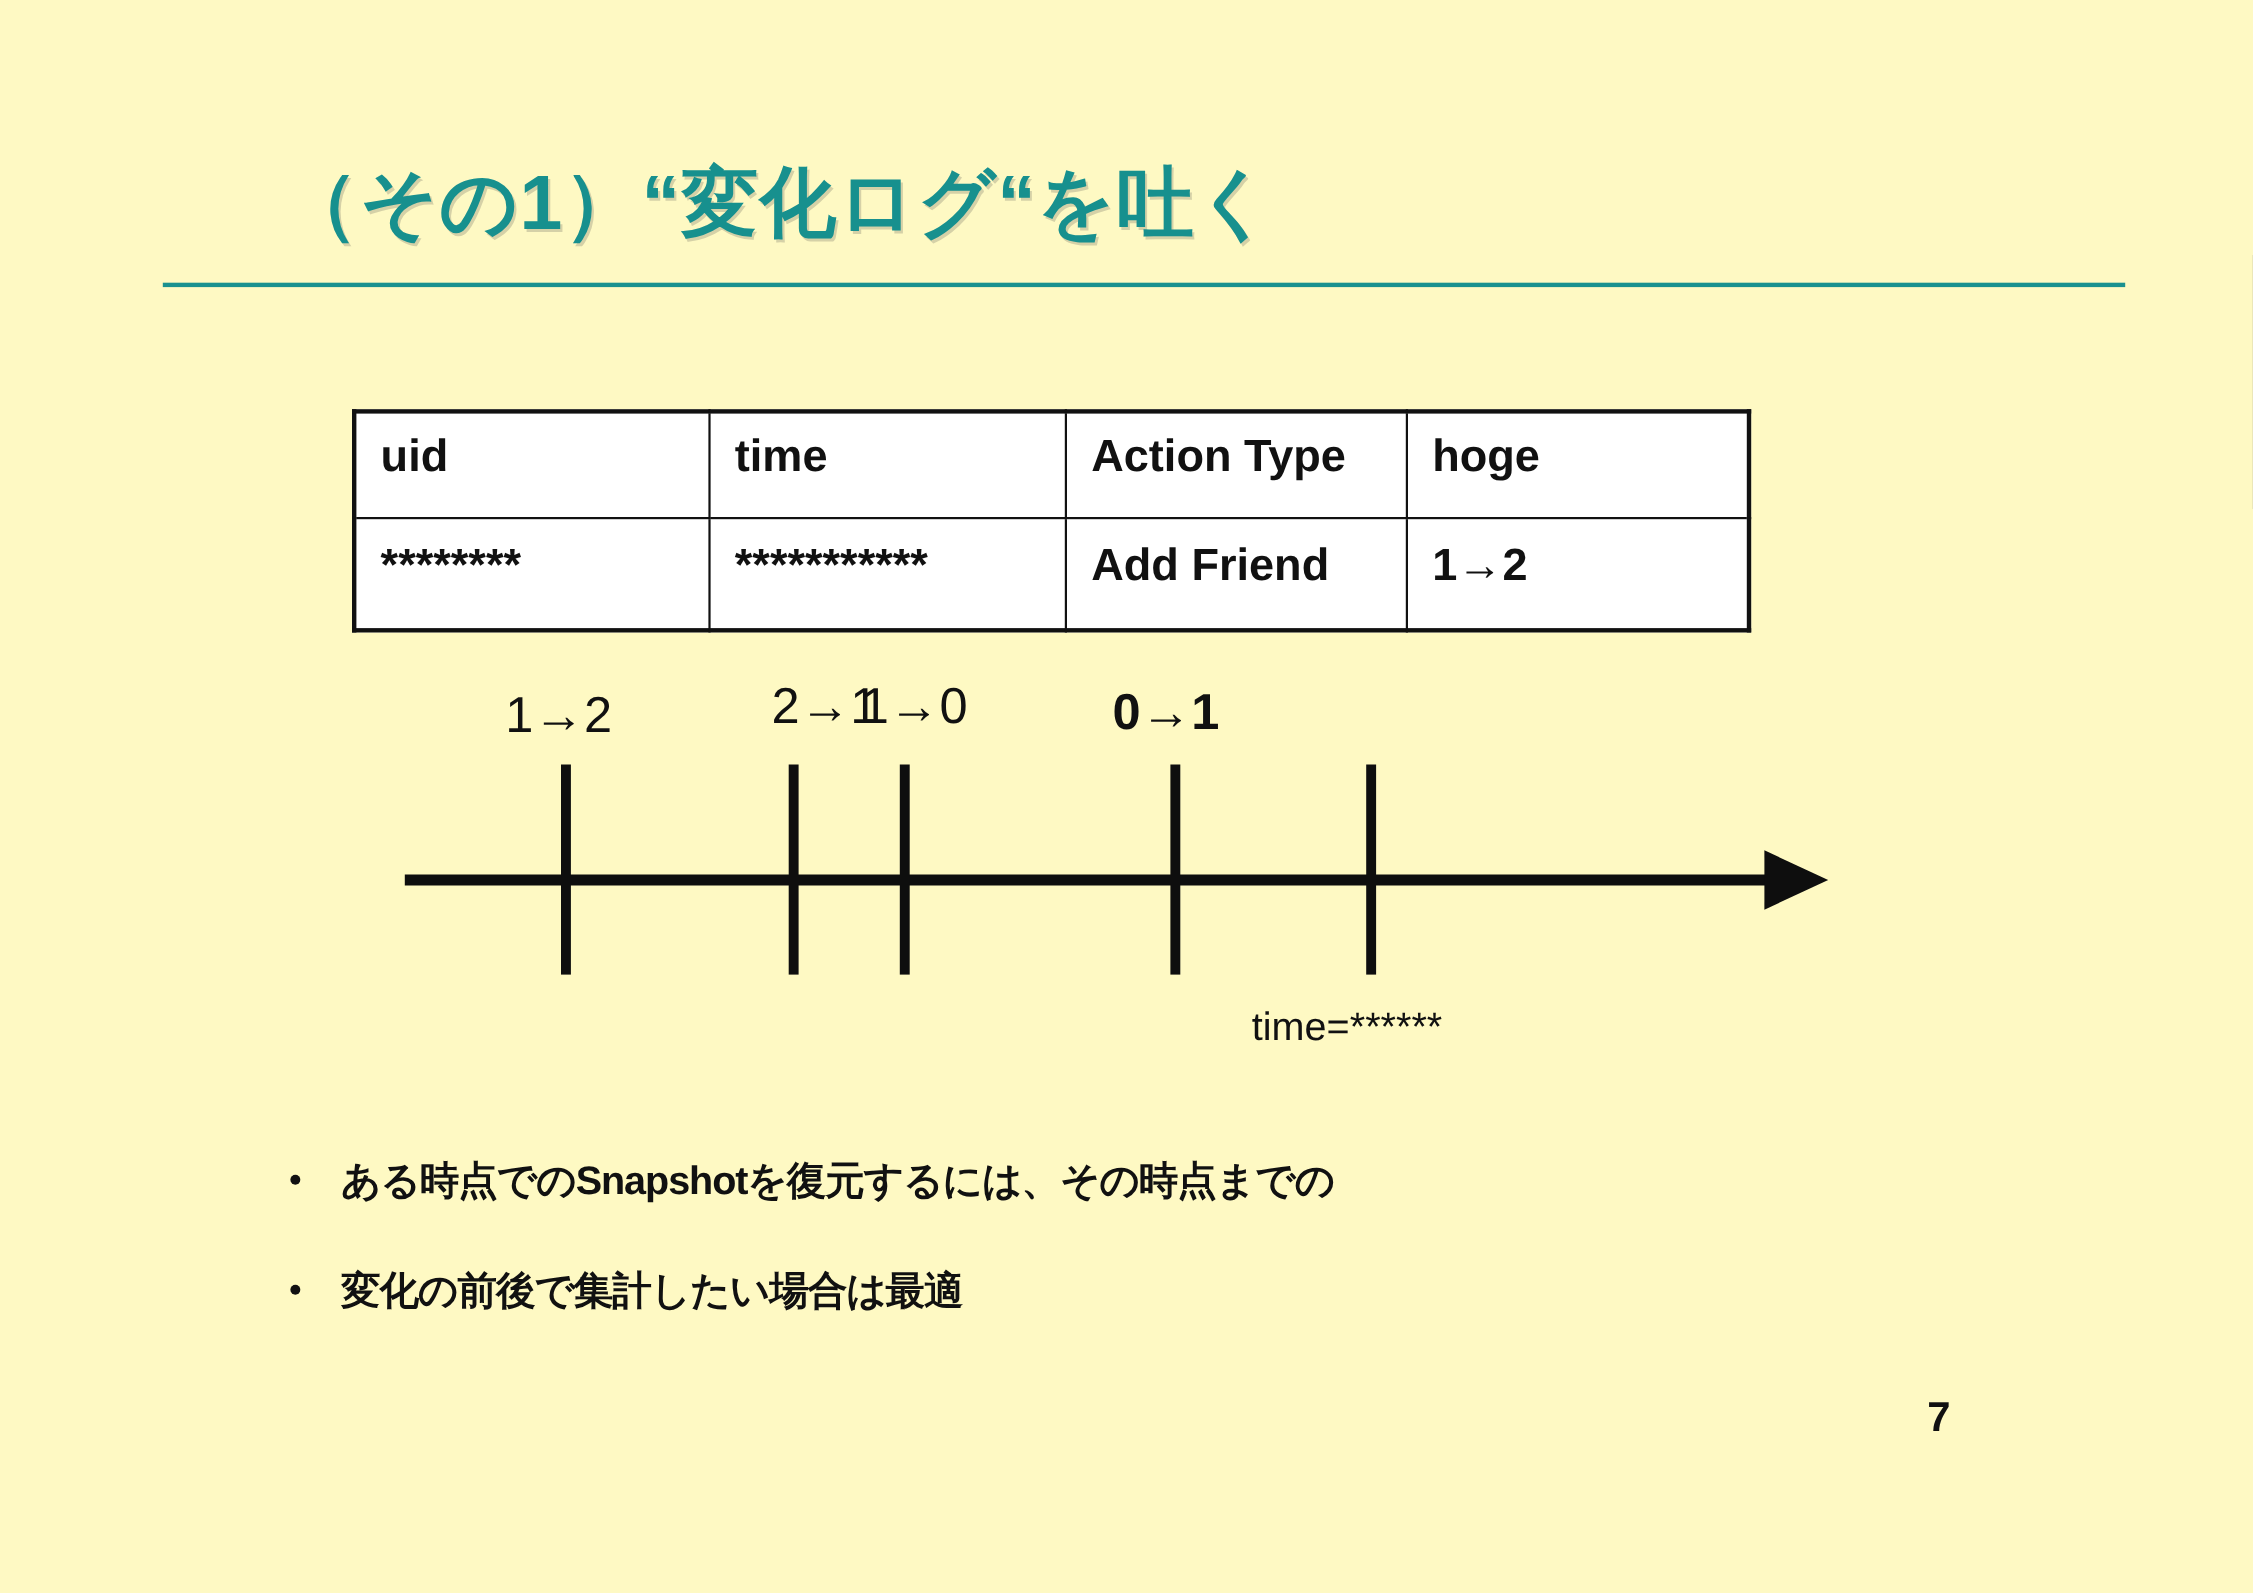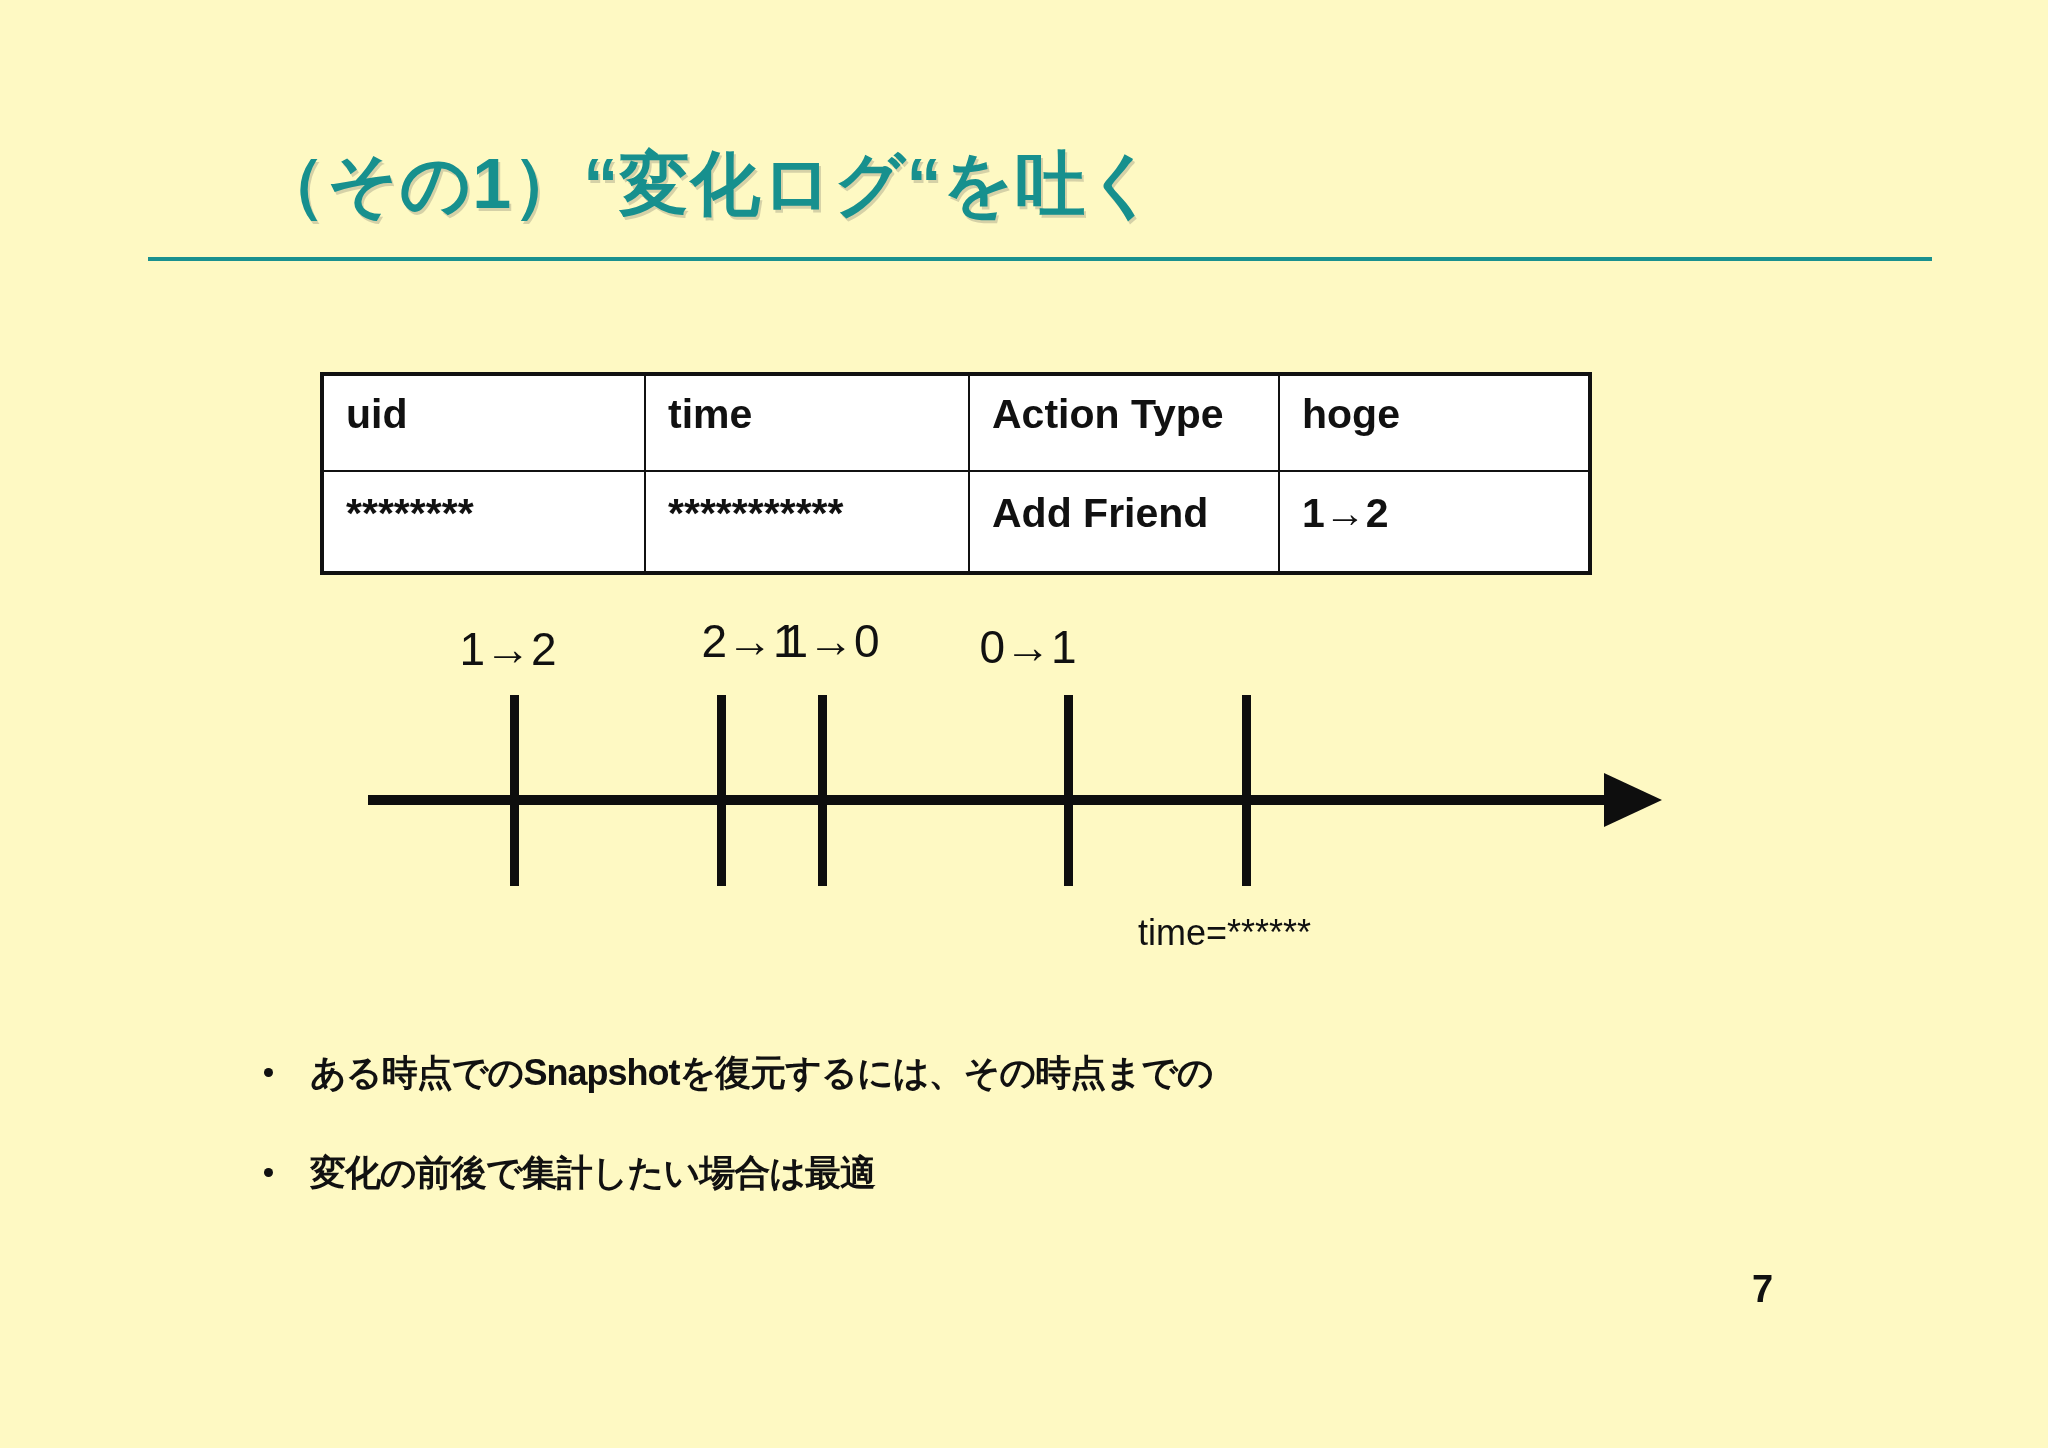--- a/index.html
+++ b/index.html
@@ -123,21 +123,21 @@
       <td>Add Friend</td>
       <td>1→2</td>
     </tr>
   </tbody>
     </table>
 
   <div>
     <span class="event-label" style="left:508px; top:622px;">1→2</span>
     <span class="event-label" style="left:710px; top:614px;margin-left:40px;">2→1</span>
     <span class="event-label" style="left:831px; top:614px;">1→0</span>
-    <span class="event-label" style="left:1028px; top:620px;">0→1</span>
+    <span class="event-label" style="left:1060px; top:620px;font-weight:bold;">0→1</span>
 
     <div class="tick" style="left:510px;"></div>
     <div class="tick" style="left:717px;"></div>
     <div class="tick" style="left:818px;"></div>
     <div class="tick" style="left:1064px;"></div>
     <div class="tick" style="left:1242px;"></div>
 
     <div class="tl-axis"></div>
     <div class="tl-arrowhead"></div>
 

